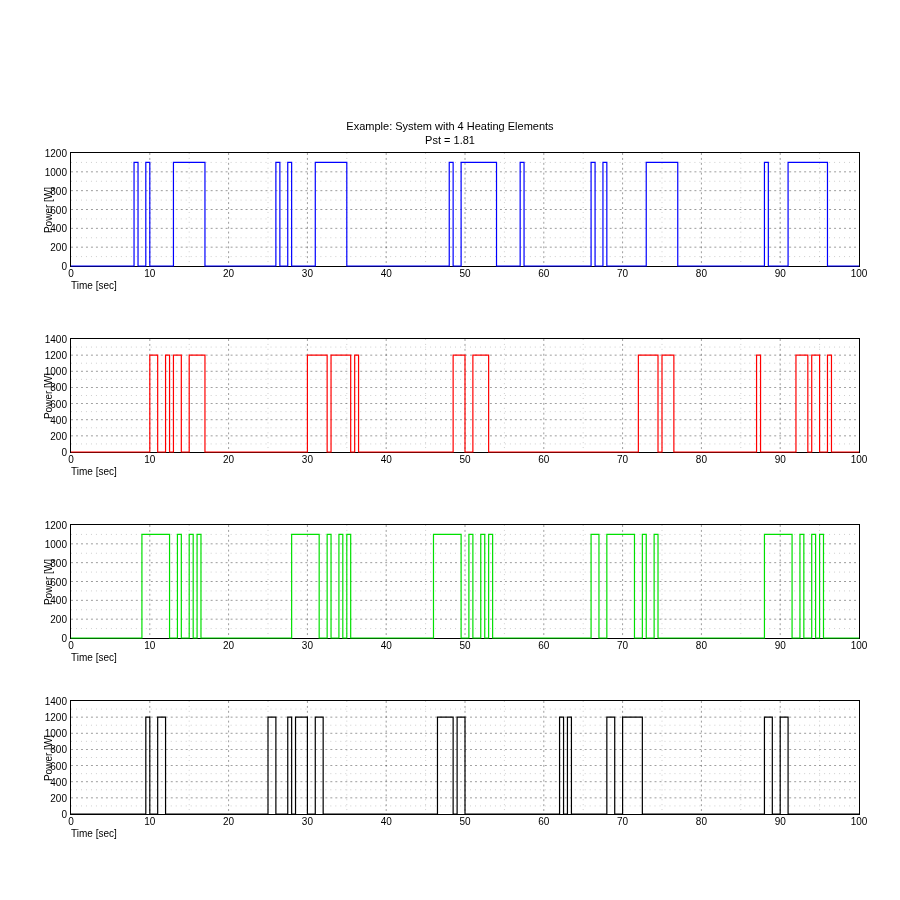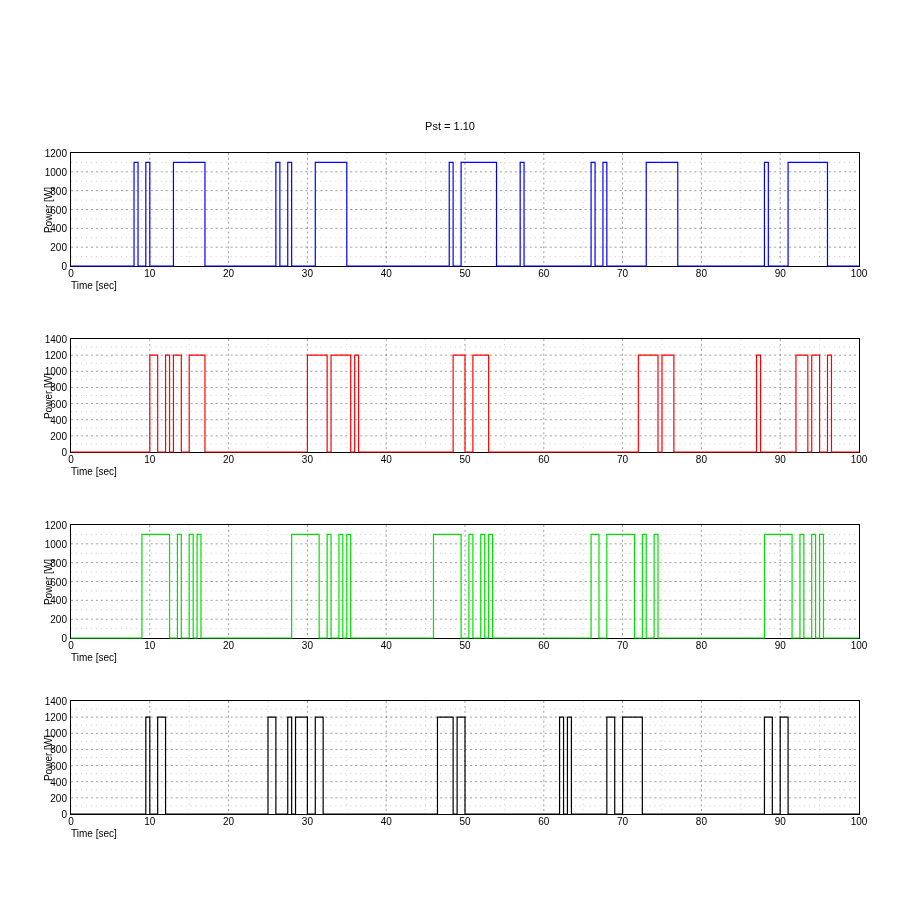--- a/index.html
+++ b/index.html
@@ -75,21 +75,22 @@
   }
   line.grid  { stroke:#000; stroke-width:0.5; stroke-dasharray:2 3; opacity:0.8; }
   line.gridm { stroke:#000; stroke-width:0.4; stroke-dasharray:1 4; opacity:0.5; }
   polyline.trace { fill:none; stroke-width:1.2; }
 </style>
 </head>
 <body>
 
 <div class="figure">
   <div class="title-block">
-    <div>Pst = 1.10</div>
+    <div>Example: System with 4 Heating Elements</div>
+    <div>Pst = 1.81</div>
   </div>
   <div id="plots">
       <div class="subplot" style="top: 152px;">
         <svg viewBox="0 0 790 115" preserveAspectRatio="none">
           <line x1="79" x2="79" y1="0" y2="115" class="grid"></line>
           <line x1="118.5" x2="118.5" y1="0" y2="115" class="gridm"></line>
           <line x1="158" x2="158" y1="0" y2="115" class="grid"></line>
           <line x1="197.5" x2="197.5" y1="0" y2="115" class="gridm"></line>
           <line x1="237" x2="237" y1="0" y2="115" class="grid"></line>
           <line x1="276.5" x2="276.5" y1="0" y2="115" class="gridm"></line>

